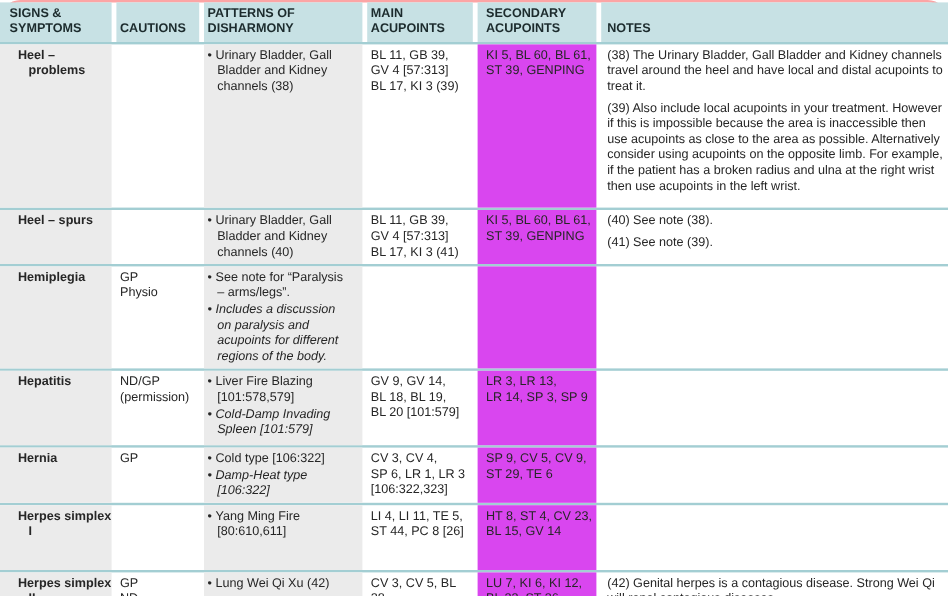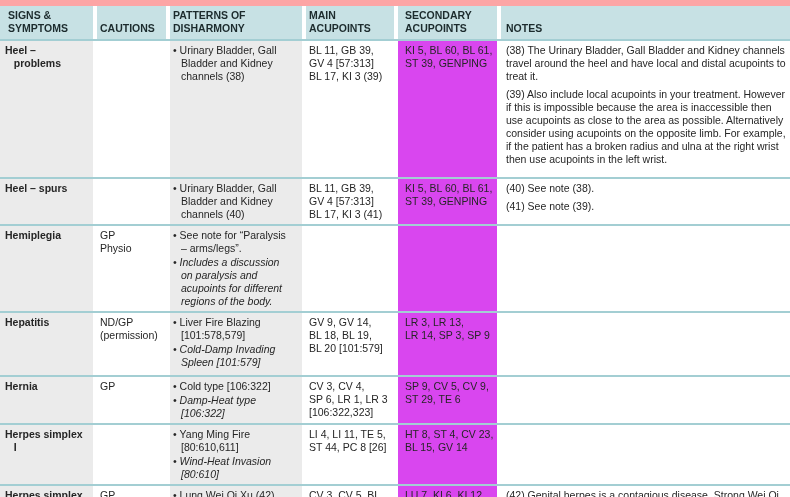--- a/index.html
+++ b/index.html
@@ -7,40 +7,40 @@
     width:790px;height:497px;overflow:hidden;background:#ffffff;
     font-family:"Liberation Sans",sans-serif;color:#262626;
     font-size:10.5px;line-height:13px;
   }
   .grid-row{
     display:grid;
     grid-template-columns:93px 69px 132px 88px 99px 289px;
     column-gap:4px;
   }
   
-  .header-row{min-height:30px;border-top:6px solid #fca5a5;}
+  .header-row{min-height:30px;border-top:2px solid #fca5a5;border-radius:17px;}
   .header-cell{
     background:#c7e1e4;display:flex;align-items:flex-end;
     font-weight:bold;color:#1c2b2d;
     padding:3px 2px 4px 3px;white-space:pre-line;
   }
   .header-cell.c1{padding-left:8px;}
   .header-cell.c5{padding-left:7px;}
   .header-cell.c6{padding-left:5px;}
   
   .body-row{border-top:2px solid #a3ced3;}
   .body-row:nth-child(1){min-height:136px;}
   .body-row:nth-child(2){min-height:44px;}
   .body-row:nth-child(3){min-height:78px;}
   .body-row:nth-child(4){min-height:62px;}
   .body-row:nth-child(5){min-height:46px;}
   .body-row:nth-child(6){min-height:54px;}
   .body-row:nth-child(7){min-height:44px;}
   .cell{padding-top:3px;padding-bottom:3px;}
-  .cell.c1{background:#ebebeb;padding-left:5px;font-weight:bold;white-space:pre-wrap;}
+  .cell.c1{background:#ebebeb;padding-left:15px;font-weight:bold;white-space:pre-wrap;}
   .cell.c2{padding-left:3px;white-space:pre-line;}
   .cell.c3{background:#ebebeb;padding-left:3px;padding-right:14px;}
   .cell.c4{padding-left:3px;white-space:pre-line;}
   .cell.c5{background:#d946ef;padding-left:7px;padding-right:2px;white-space:pre-line;}
   .cell.c6{padding-left:5px;padding-right:4px;}
   .bullet-item{padding-left:8px;text-indent:-8px;}
   .bullet-item::before{content:"\2022\00a0";}
   .bullet-item + .bullet-item{margin-top:1px;font-style:italic;}
   .note-para + .note-para{margin-top:5px;}
   .table{border-bottom:3px solid #a3ced3;}
@@ -141,21 +141,20 @@
 ST 29, TE 6</div>
     <div class="cell c6"></div>
   </div>
 
   <div class="grid-row body-row">
     <div class="cell c1">Herpes simplex
    I</div>
     <div class="cell c2"></div>
     <div class="cell c3">
             <div class="bullet-item">Yang Ming Fire [80:610,611]</div>
-            <div class="bullet-item">Wind-Heat Invasion [80:610]</div>
           </div>
     <div class="cell c4">LI 4, LI 11, TE 5,
 ST 44, PC 8 [26]</div>
     <div class="cell c5">HT 8, ST 4, CV 23,
 BL 15, GV 14</div>
     <div class="cell c6"></div>
   </div>
 
   <div class="grid-row body-row">
     <div class="cell c1">Herpes simplex

